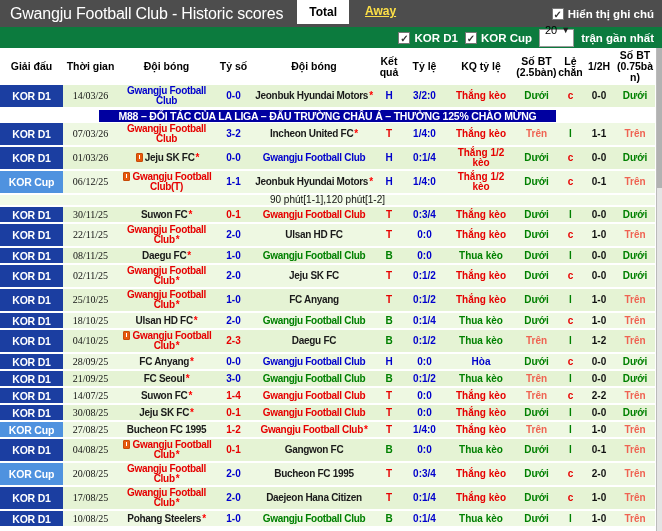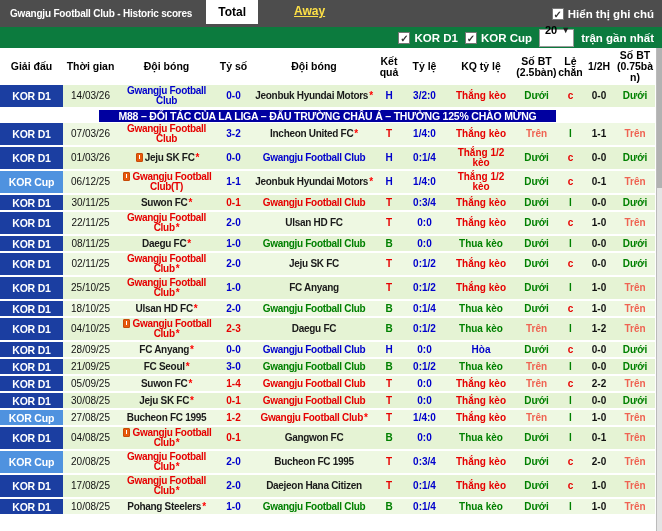--- a/index.html
+++ b/index.html
@@ -1,44 +1,44 @@
 <!DOCTYPE html>
 <html><head>
 <meta charset="utf-8">
 <style>
   * { margin:0; padding:0; box-sizing:border-box; }
   body { font-family:"Liberation Sans", sans-serif; background:#fff; }
   .app { position:relative; width:662px; height:531px; overflow:hidden; background:#fff; }
 
   
   .titlebar { display:flex; align-items:center; height:27px; background:#4d4d4d; padding-left:10px; }
-  .page-title { color:#fff; font-weight:bold; font-size:10px; letter-spacing:-0.2px; }
-  .tabs { display:flex; align-items:flex-end; height:21px; margin-left:14px;gap:20px; }
+  .page-title { color:#fff; font-weight:normal; font-size:16px; letter-spacing:-0.2px; }
+  .tabs { display:flex; align-items:flex-end; height:21px; margin-left:14px; }
   .tab { font-size:12px; font-weight:bold; cursor:pointer; }
   .tab.active { background:#fff; color:#000; padding:5px 12px 6px; height:24px; }
   .tab.inactive { color:#fde047; text-decoration:underline; margin:0 0 6px 16px; }
   .notes-toggle { margin-left:auto; display:flex; align-items:center; gap:4px; padding-right:8px; color:#fff; font-size:11.5px; font-weight:bold; }
 
   
   .filterbar { display:flex; align-items:center; justify-content:flex-end; gap:7px; height:21px; background:#0c7b3e; padding-right:8px; color:#fff; font-size:11.5px; font-weight:bold; }
   .cb-group { display:flex; align-items:center; gap:4px; cursor:pointer; }
   .checkbox { display:inline-block; width:12px; height:12px; background:#fff; border:1px solid #777; color:#333; font-size:10px; line-height:11px; text-align:center; font-weight:bold; }
-  .select { display:inline-flex; align-items:center; gap:4px; background:#fff; color:#000; border:1px solid #999; height:17px; padding:0 3px 16px 5px; font-size:11px; font-weight:bold; cursor:pointer; }
+  .select { display:inline-flex; align-items:center; gap:4px; background:#fff; color:#000; border:1px solid #999; height:17px; padding:0 3px 16px 5px; font-size:11px; font-weight:normal; cursor:pointer; }
   .select .arrow { font-size:9px; color:#222; }
 
   
   table { border-collapse:separate; border-spacing:0; table-layout:fixed; width:655px; }
   th { background:#fff; color:#000; font-size:10.5px; font-weight:bold; line-height:11px; text-align:center; vertical-align:middle; padding:2px 0; height:27px; word-break:break-word; }
   td { font-size:10px; line-height:10px; text-align:center; vertical-align:middle; padding:1px; height:17px; border-bottom:2px solid #fff; word-break:break-word; font-weight:bold; }
   .shade-a td { background:#e5f3d4; }
   .shade-b td { background:#eef8e2; }
   td.lg { color:#fff; font-size:10.5px; letter-spacing:-0.2px; }
   tr.league-d1 td.lg { background:#1b3ea1; }
   tr.league-cup td.lg { background:#4f92df; }
-  td.date-cell { font-weight:normal; color:#111; }
+  td.date-cell { font-weight:normal; color:#111;font-family:Liberation Serif, serif; }
   .team { letter-spacing:-0.3px; cursor:pointer; }
   .c-blue { color:#0000cc; } .c-red { color:#e60000; } .c-green { color:#008000; }
   .c-black { color:#1a1a1a; } .c-salmon { color:#ef6352; }
   .star { color:#ff0000; margin-left:1px; }
   .card-icon { display:inline-block; width:7px; height:9px; background:#e8590c; border:1px solid #c74a08; border-radius:1px; position:relative; vertical-align:-1px; margin:0 2px; }
   .card-icon::after { content:""; position:absolute; left:2px; top:1px; width:1px; height:4px; background:#fff; }
   td.half-cell { color:#111; }
 
   
   .ad-row td { background:#fff; padding:1px 0; height:13px; border-bottom:0; }
@@ -166,20 +166,23 @@
           <td class="c-blue">1-1</td>
           <td><span class="team c-black">Jeonbuk Hyundai Motors<span class="star c-red">*</span></span></td>
           <td class="c-blue">H</td>
           <td class="c-blue">1/4:0</td>
           <td class="c-red">Thắng 1/2 kèo</td>
           <td class="c-green">Dưới</td>
           <td class="c-red">c</td>
           <td class="half-cell">0-1</td>
           <td class="c-salmon">Trên</td>
         </tr>
+        <tr class="note-row">
+          <td colspan="12">90 phút[1-1],120 phút[1-2]</td>
+        </tr>
         <tr class="match-row league-d1 shade-a">
           <td class="lg">KOR D1</td>
           <td class="date-cell">30/11/25</td>
           <td><span class="team c-black">Suwon FC<span class="star c-red">*</span></span></td>
           <td class="c-red">0-1</td>
           <td><span class="team c-red">Gwangju Football Club</span></td>
           <td class="c-red">T</td>
           <td class="c-blue">0:3/4</td>
           <td class="c-red">Thắng kèo</td>
           <td class="c-green">Dưới</td>
@@ -294,21 +297,21 @@
           <td class="c-green">B</td>
           <td class="c-blue">0:1/2</td>
           <td class="c-green">Thua kèo</td>
           <td class="c-salmon">Trên</td>
           <td class="c-green">l</td>
           <td class="half-cell">0-0</td>
           <td class="c-green">Dưới</td>
         </tr>
         <tr class="match-row league-d1 shade-b">
           <td class="lg">KOR D1</td>
-          <td class="date-cell">05/09/25</td>
+          <td class="date-cell">14/07/25</td>
           <td><span class="team c-black">Suwon FC<span class="star c-red">*</span></span></td>
           <td class="c-red">1-4</td>
           <td><span class="team c-red">Gwangju Football Club</span></td>
           <td class="c-red">T</td>
           <td class="c-blue">0:0</td>
           <td class="c-red">Thắng kèo</td>
           <td class="c-salmon">Trên</td>
           <td class="c-red">c</td>
           <td class="half-cell">2-2</td>
           <td class="c-salmon">Trên</td>

